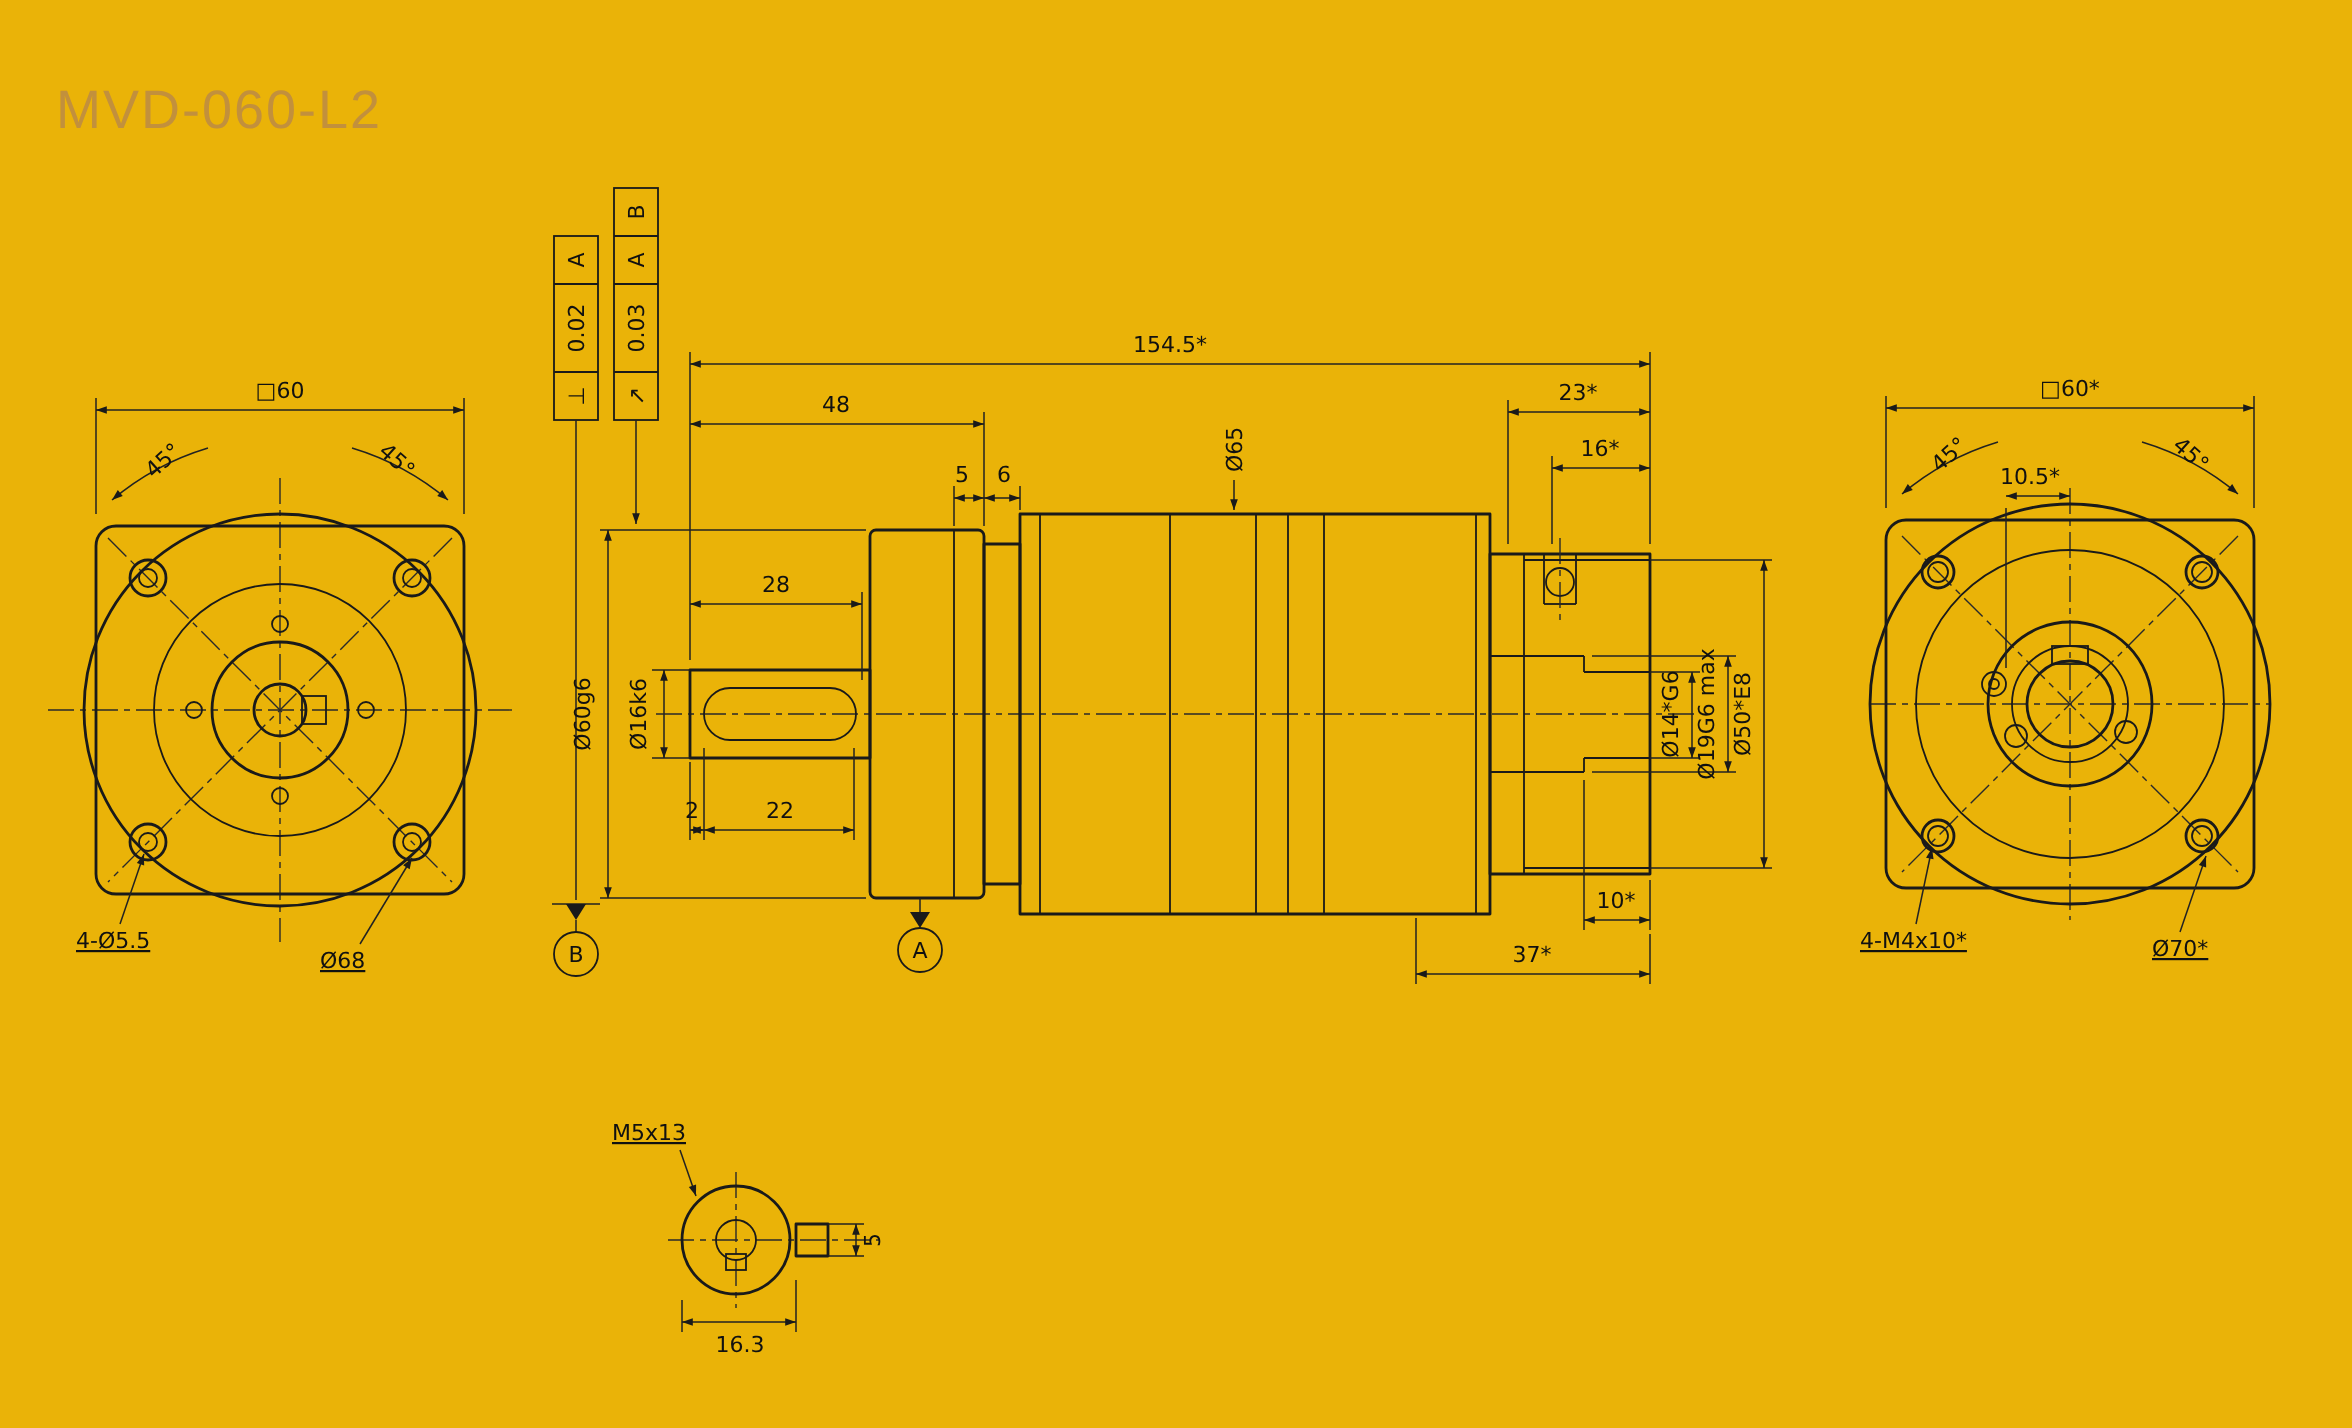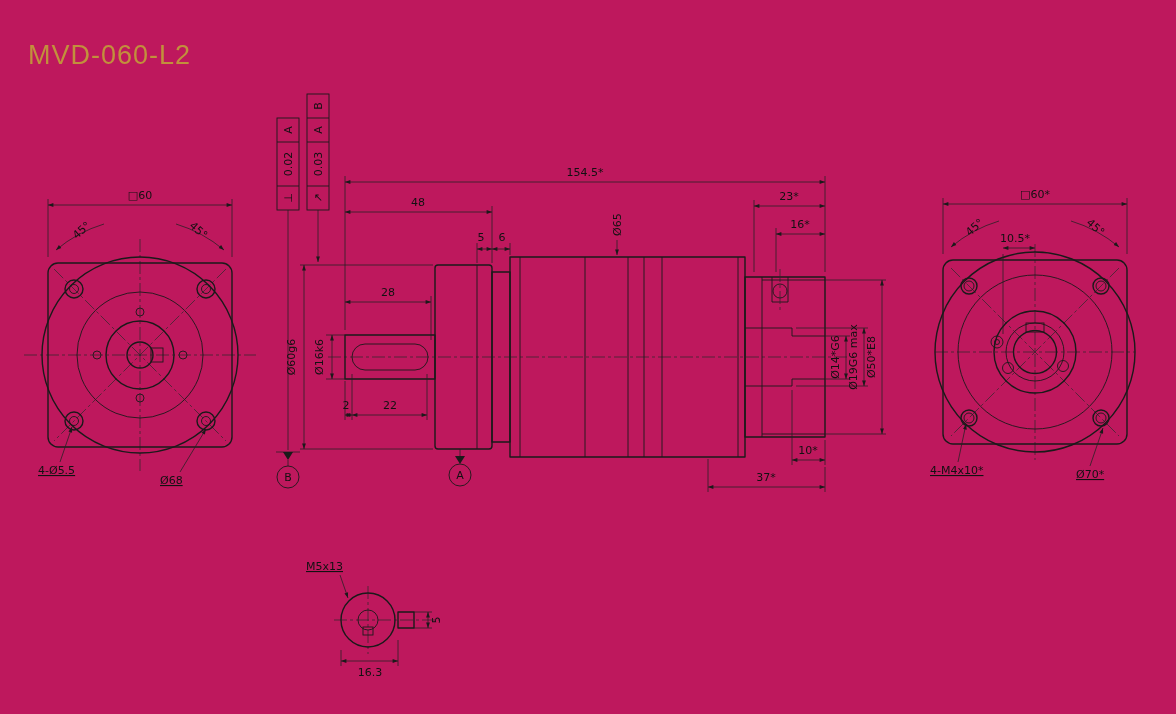--- a/index.html
+++ b/index.html
@@ -1,16 +1,16 @@
 <!DOCTYPE html>
 <html><head>
 <meta charset="utf-8">
 <style>
   html,body{margin:0;padding:0;background:#ffffff;}
-  .page{position:relative;width:1176px;height:714px;background:#be185d;overflow:hidden;}
+  .page{position:relative;width:1176px;height:714px;background:#eab308;overflow:hidden;}
   svg{display:block;}
   svg text{font-family:"DejaVu Sans",sans-serif;font-size:11px;fill:#111;}
   .ttl{font-family:"Liberation Sans",sans-serif;font-size:27px;font-weight:500;fill:#C2903C;letter-spacing:1px;}
   .o{fill:none;stroke:#1a1a1a;stroke-width:1.4;stroke-linejoin:round;}
   .o2{fill:none;stroke:#1a1a1a;stroke-width:0.9;}
   .d{fill:none;stroke:#222;stroke-width:0.75;}
   .cl{fill:none;stroke:#2a2a2a;stroke-width:0.7;stroke-dasharray:13 3 3 3;}
   .ctr{text-anchor:middle;}
   .ul{text-decoration:underline;}
   .tri{fill:#1a1a1a;stroke:none;}

